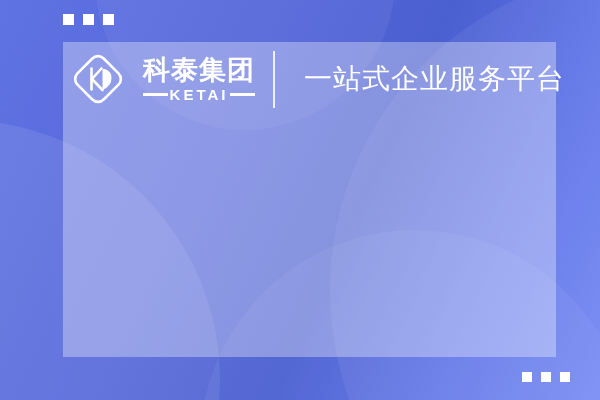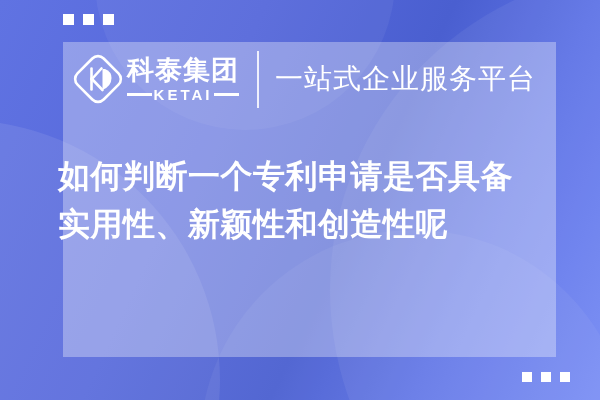--- a/index.html
+++ b/index.html
@@ -91,21 +91,21 @@
     display: flex;
     align-items: center;
     margin-left: 8px;
   }
   .mark {
     width: 54px;
     height: 54px;
     flex: 0 0 54px;
   }
   .wordmark {
-    margin-left: 2px;
+    margin-left: 18px;
     display: flex;
     flex-direction: column;
     align-items: center;
   }
   .wordmark-cn {
     color: #ffffff;
     font-size: 27px;
     font-weight: bold;
     letter-spacing: 1px;
     line-height: 1.05;
@@ -135,20 +135,21 @@
     width: 2px;
     height: 57px;
     background: rgba(255,255,255,0.85);
     margin: 0 16px 0 18px;
     flex: 0 0 2px;
   }
   .tagline {
     display: flex;
     flex-direction: column;
     justify-content: center;
+    margin-left: 13px;
   }
   .tagline-main {
     color: #ffffff;
     font-size: 28px;
     line-height: 1.18;
     letter-spacing: 1px;
     white-space: nowrap;
   }
   .tagline-sub {
     color: #ffffff;
@@ -222,18 +223,14 @@
     </div>
 
     <div class="divider"></div>
 
     <div class="tagline">
       <span class="tagline-main">一站式企业服务平台</span>
     </div>
 
   </div>
 
-  <div class="title">
-    <span class="title-line">如何判断一个专利申请是否具备</span>
-    <span class="title-line">实用性、新颖性和创造性呢</span>
-  </div>
 
 </div>
 
 </body></html>

